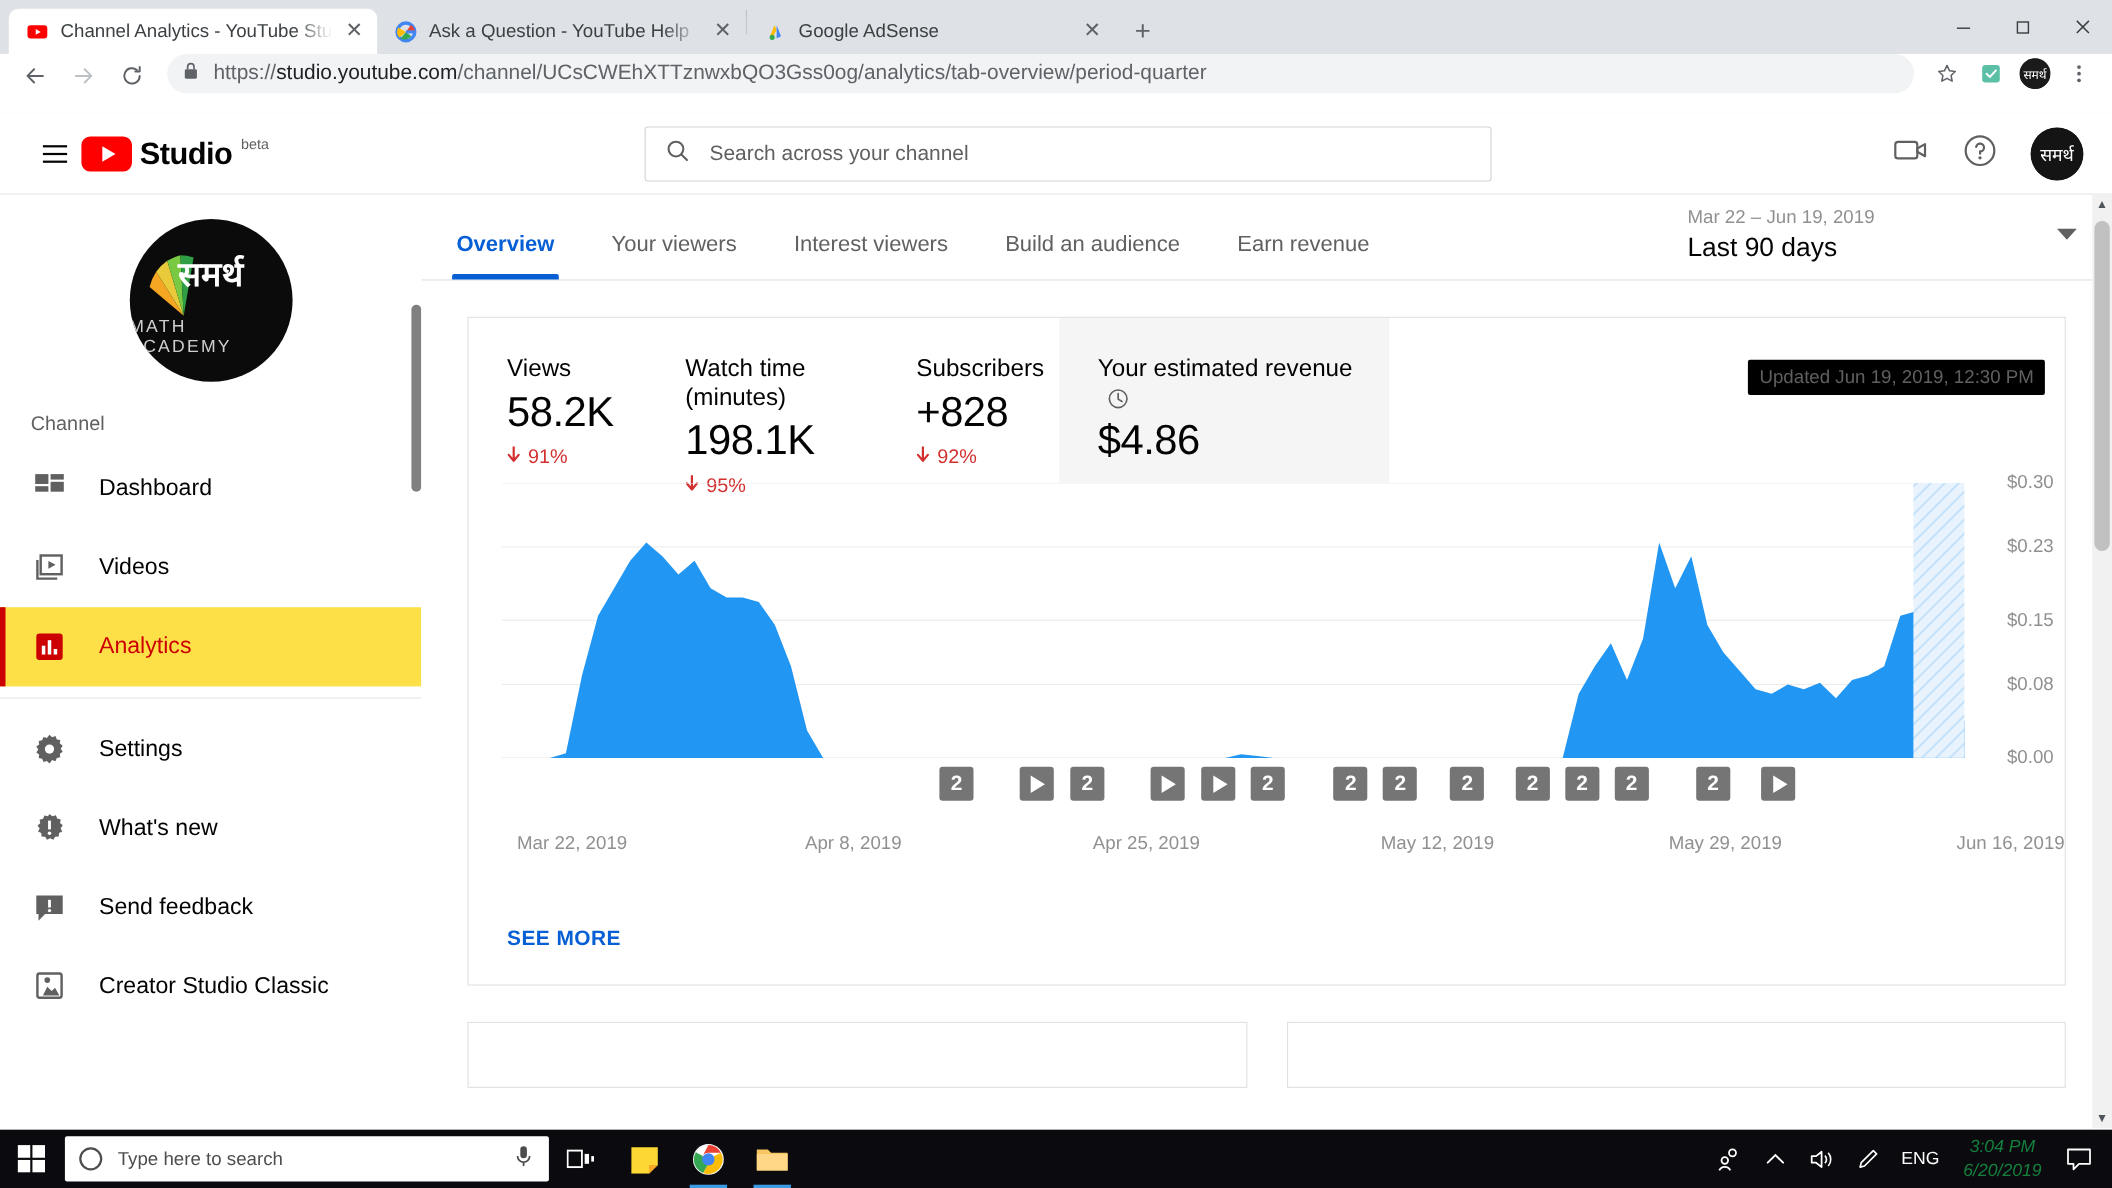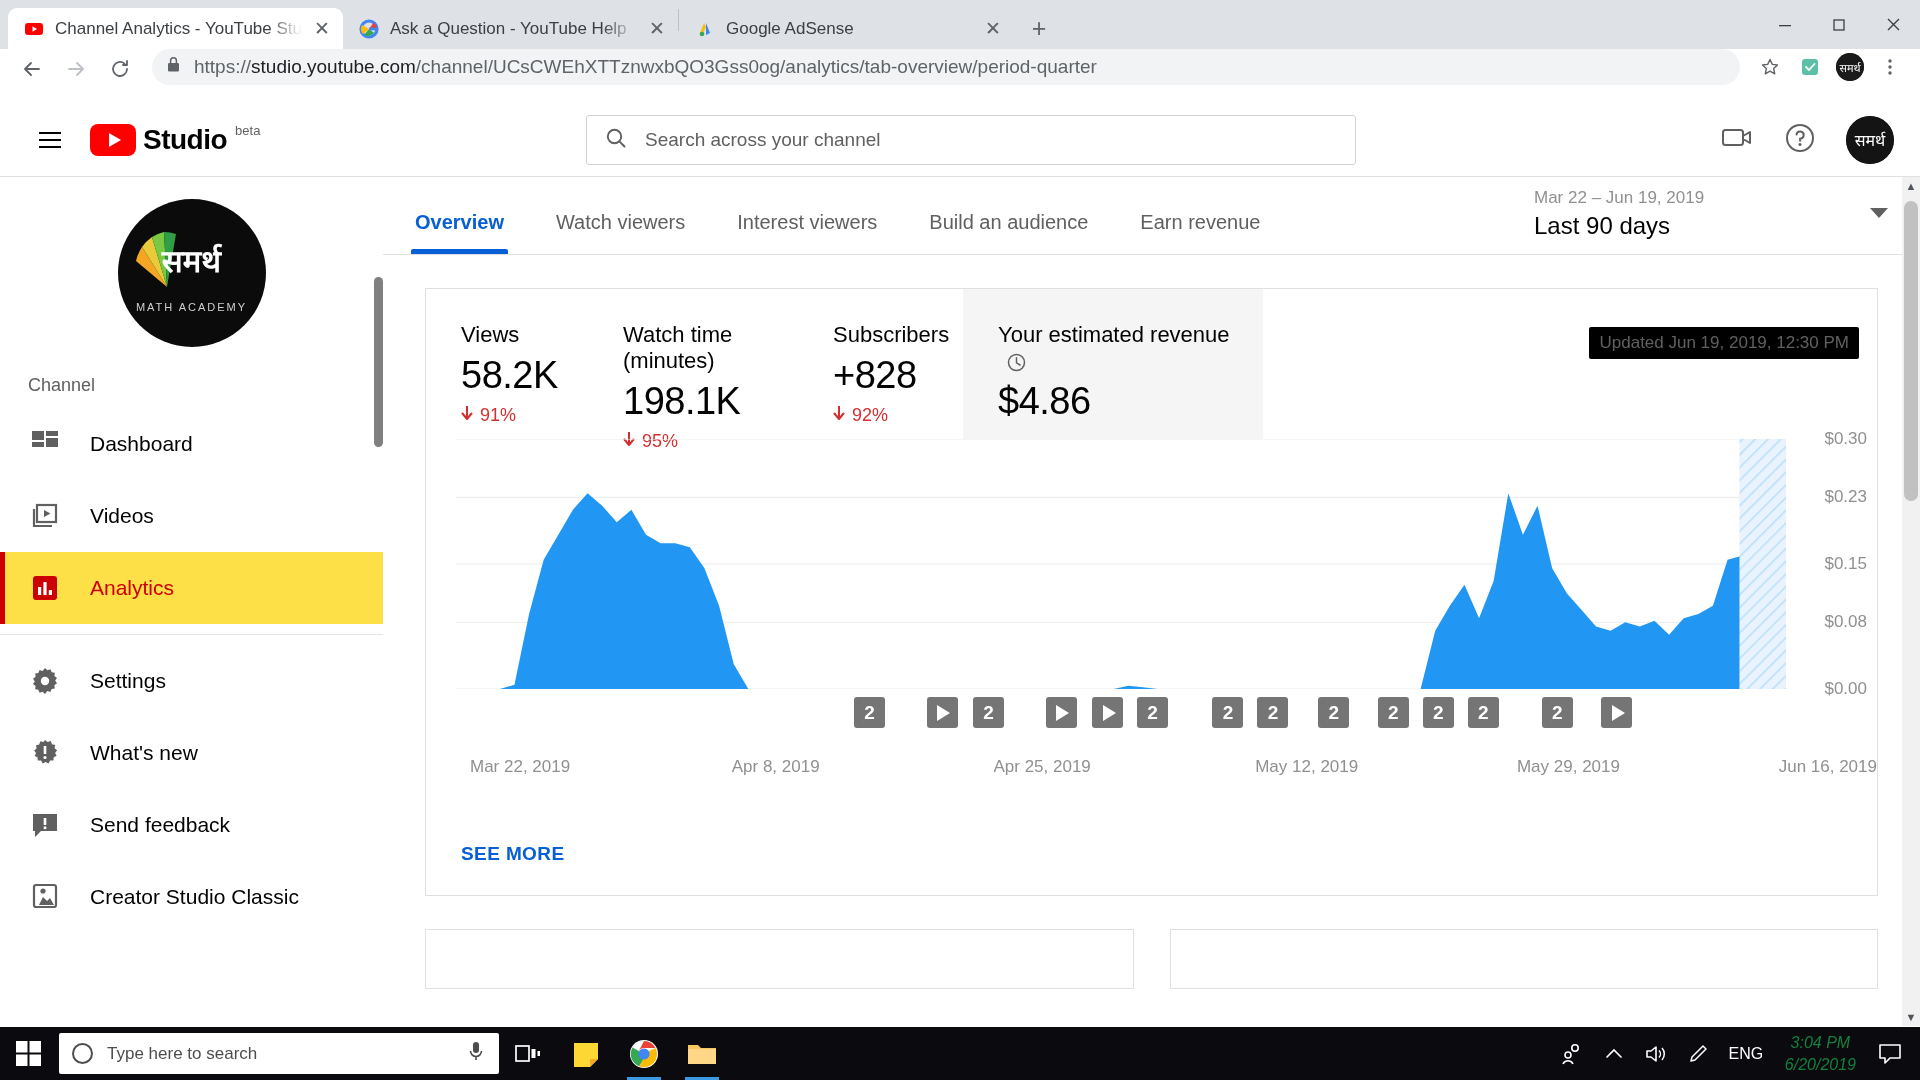--- a/index.html
+++ b/index.html
@@ -75,21 +75,21 @@
 
   
   .page { position:absolute; left:0; right:0; top:103px; bottom:53px; background:#fff; overflow:hidden; }
 
   .yt-header {
     height:74px; background:#fff; border-bottom:1px solid #e0e0e0;
     display:flex; align-items:center; padding:0 26px; position:relative;
   }
   .hamburger { width:48px;height:48px;display:flex;flex-direction:column;justify-content:center;gap:5px;align-items:center;}
   .hamburger span{display:block;width:22px;height:2px;background:#030303;}
-  .yt-logo { display:flex; align-items:flex-start; gap:7px; margin-left:16px; }
+  .yt-logo { display:flex; align-items:flex-start; gap:7px; }
   .yt-play {
     width:46px;height:32px;background:#ff0000;border-radius:8px;
     display:flex;align-items:center;justify-content:center;
   }
   .yt-play::after{content:"";border-left:12px solid #fff;border-top:7px solid transparent;border-bottom:7px solid transparent;margin-left:3px;}
   .yt-word{font-size:28px;font-weight:bold;color:#030303;letter-spacing:-0.5px;line-height:32px;}
   .yt-beta{font-size:13px;color:#606060;line-height:14px;margin-left:1px;}
   .yt-search {
     position:absolute; left:575px; width:770px;
     height:50px; border:1px solid #d3d3d3; border-radius:3px;
@@ -105,21 +105,21 @@
 
   .body-wrap{display:flex;height:calc(100% - 75px);}
 
   
   .sidebar{width:383px;flex:0 0 383px;background:#fff;position:relative;padding-top:22px;}
   .chan-logo{
     width:148px;height:148px;border-radius:50%;margin:0 auto;background:#0b0b0b;
     display:flex;flex-direction:column;align-items:center;justify-content:center;position:relative;overflow:hidden;
   }
   .chan-logo .devnagari{color:#fff;font-size:31px;font-weight:bold;z-index:3;margin-top:6px;}
-  .chan-logo .acad{color:#cfcfcf;font-size:11px;letter-spacing:2px;z-index:3;margin-top:20px;}
+  .chan-logo .acad{color:#cfcfcf;font-size:16px;letter-spacing:2px;z-index:3;margin-top:20px;}
   .chan-logo .rays{position:absolute;left:12px;top:22px;width:74px;height:74px;}
   .side-label{font-size:18px;color:#606060;padding:28px 0 12px 28px;}
   .side-item{
     height:72px;display:flex;align-items:center;gap:28px;padding-left:28px;position:relative;
     font-size:21px;color:#030303;
   }
   .side-item.active{background:#fde047;color:#cc0000;font-weight:normal;align-items:center;}
   .side-item.active::before{content:"";position:absolute;left:0;top:0;bottom:0;width:5px;background:#cc0000;}
   .side-icon{width:34px;height:34px;flex:0 0 34px;display:flex;align-items:center;justify-content:center;color:#606060;}
   .side-item.active .side-icon{color:#cc0000;}
@@ -449,21 +449,21 @@
           <span>Creator Studio Classic</span>
         </div>
 
         <div class="side-scroll"></div>
       </div>
 
       <div class="main">
 
         <div class="tabs-row">
           <div class="an-tab active">Overview</div>
-          <div class="an-tab">Watch viewers</div>
+          <div class="an-tab">Your viewers</div>
           <div class="an-tab">Interest viewers</div>
           <div class="an-tab">Build an audience</div>
           <div class="an-tab">Earn revenue</div>
 
           <div class="daterange">
             <div class="dr-sub">Mar 22 – Jun 19, 2019</div>
             <div class="dr-main">Last 90 days</div>
             <div class="dr-caret"></div>
           </div>
         </div>

